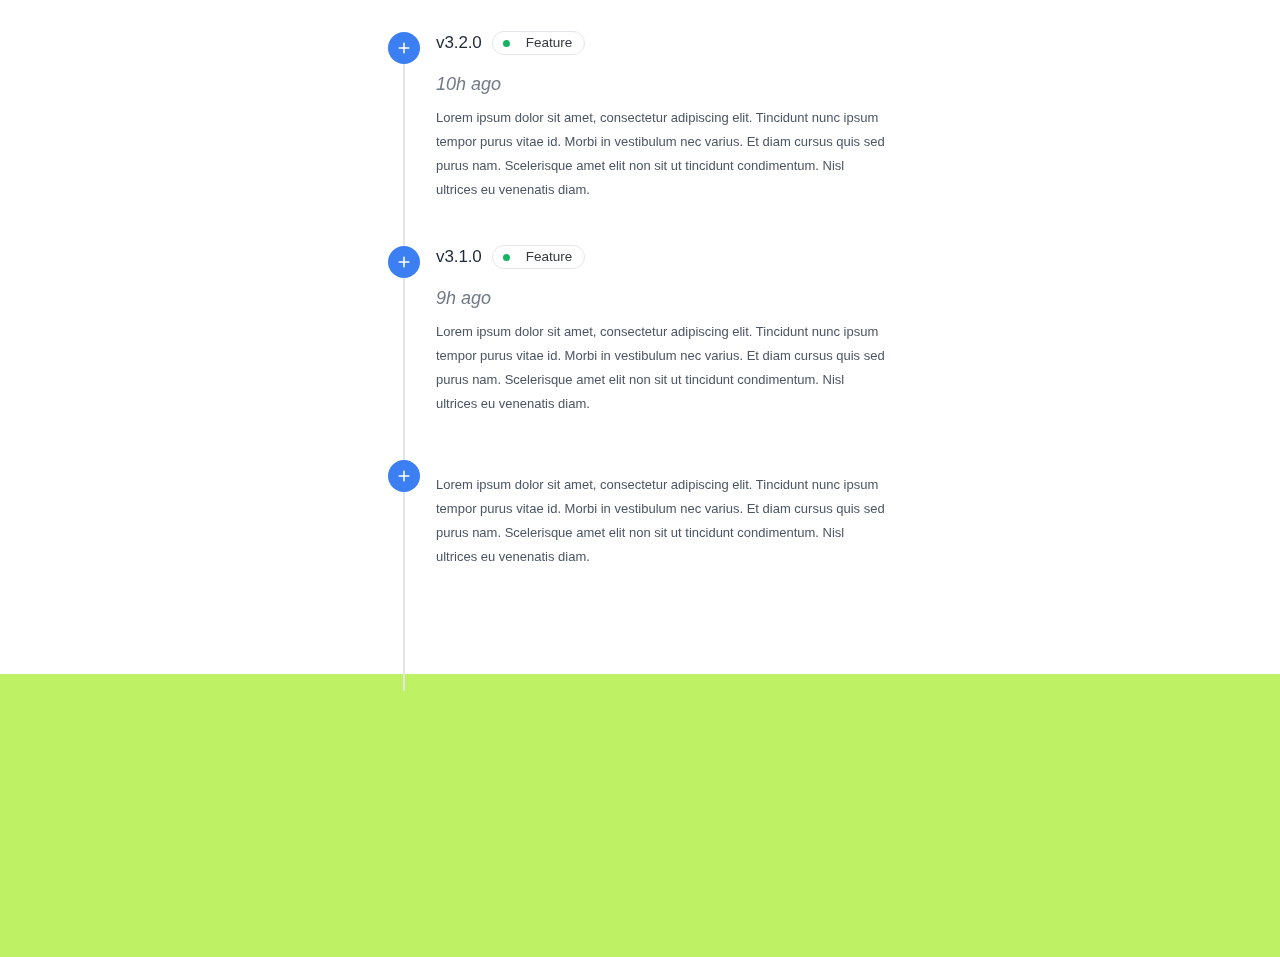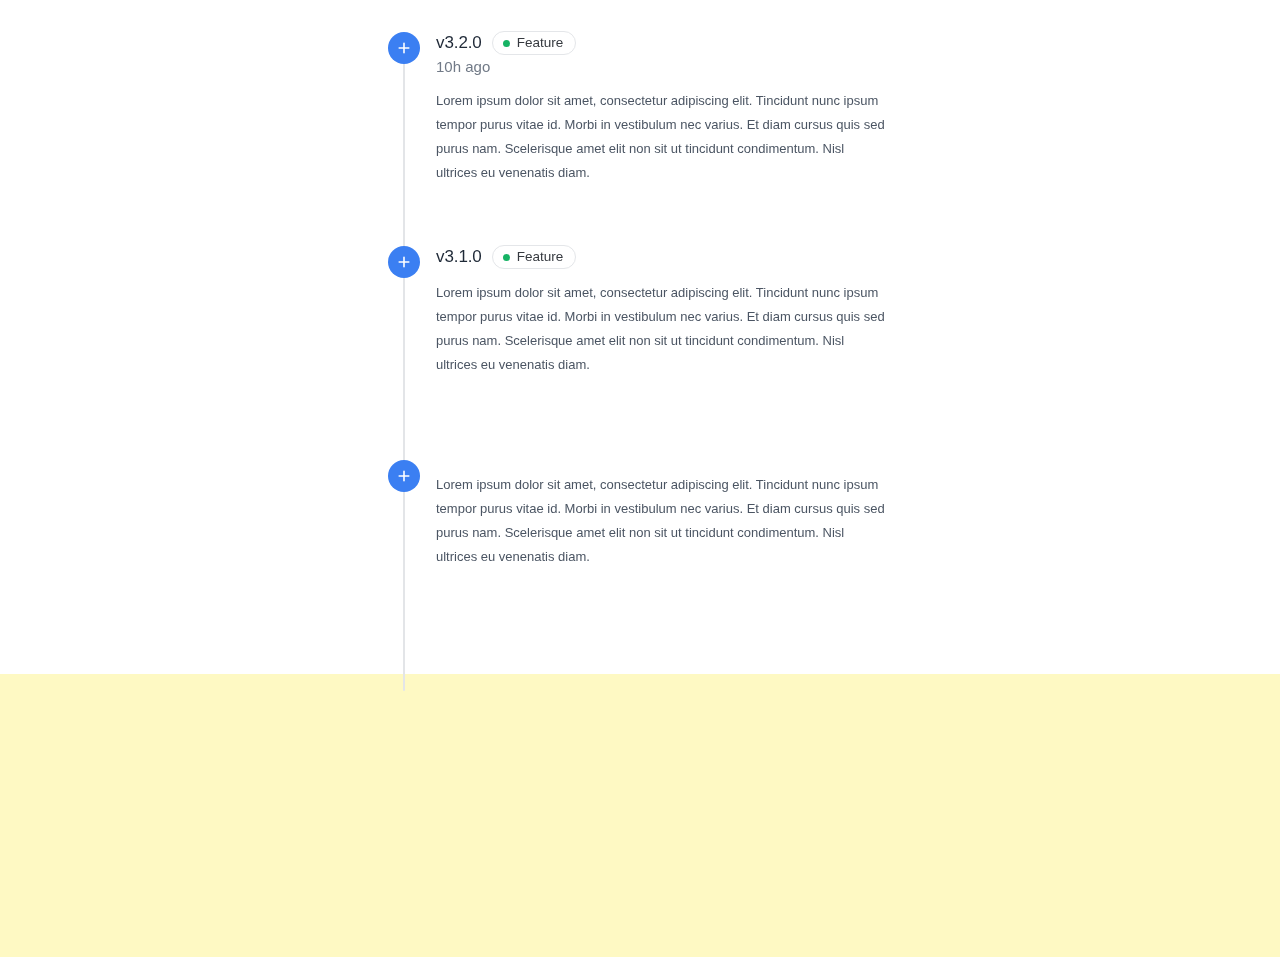--- a/index.html
+++ b/index.html
@@ -12,21 +12,21 @@
     overflow: hidden;
     background: #e7effc;
     font-family: "Liberation Sans", "DejaVu Sans", sans-serif;
     -webkit-font-smoothing: antialiased;
   }
 
   #page-root {
     position: relative;
     width: 1280px;
     height: 957px;
-    background: #fef9c3;
+    background: #bef264;
   }
 
   
   .content-panel {
     position: absolute;
     left: 0;
     top: 0;
     width: 1280px;
     height: 674px;
     background: #ffffff;
@@ -99,21 +99,21 @@
     font-size: 17px;
     line-height: 22px;
     color: #1f2937;
     letter-spacing: -0.1px;
     white-space: nowrap;
   }
 
   .badge {
     display: inline-flex;
     align-items: center;
-    gap: 7px;
+    gap: 16px;
     height: 24px;
     padding: 0 12px 0 10px;
     border: 1px solid #e4e6e9;
     border-radius: 999px;
     background: #ffffff;
     font-size: 13.5px;
     line-height: 22px;
     color: #35393f;
     white-space: nowrap;
     cursor: pointer;
@@ -122,24 +122,25 @@
   .badge-dot {
     width: 7px;
     height: 7px;
     border-radius: 50%;
     flex: 0 0 auto;
   }
   .badge-dot.feature { background: #16b364; }
   .badge-dot.bug     { background: #ef4343; }
 
   .timestamp {
-    margin-top: 4px;
-    font-size: 15px;
+    margin-top: 21px;
+    font-size: 18px;
     line-height: 18px;
     color: #717a87;
+    font-style: italic;
   }
 
   .entry-text {
     margin-top: 13px;
     font-size: 13px;
     line-height: 24px;
     color: #4b5563;
     max-width: 452px;
   }
 </style>
@@ -184,20 +185,21 @@
         </span>
       </div>
       <div class="entry-body">
         <div class="entry-head">
           <span class="version">v3.1.0</span>
           <span class="badge">
             <span class="badge-dot feature"></span>
             <span>Feature</span>
           </span>
         </div>
+        <div class="timestamp">9h ago</div>
         <div class="entry-text">Lorem ipsum dolor sit amet, consectetur adipiscing elit. Tincidunt nunc ipsum tempor purus vitae id. Morbi in vestibulum nec varius. Et diam cursus quis sed purus nam. Scelerisque amet elit non sit ut tincidunt condimentum. Nisl ultrices eu venenatis diam.</div>
       </div>
     </div>
 
     <div class="timeline-item item-2">
       <div class="node">
         <span>
           <svg width="14" height="14" viewBox="0 0 14 14" aria-hidden="true">
             <path d="M7 2.2 L7 11.8 M2.2 7 L11.8 7" stroke="#ffffff" stroke-width="1.6" stroke-linecap="round"></path>
           </svg>

